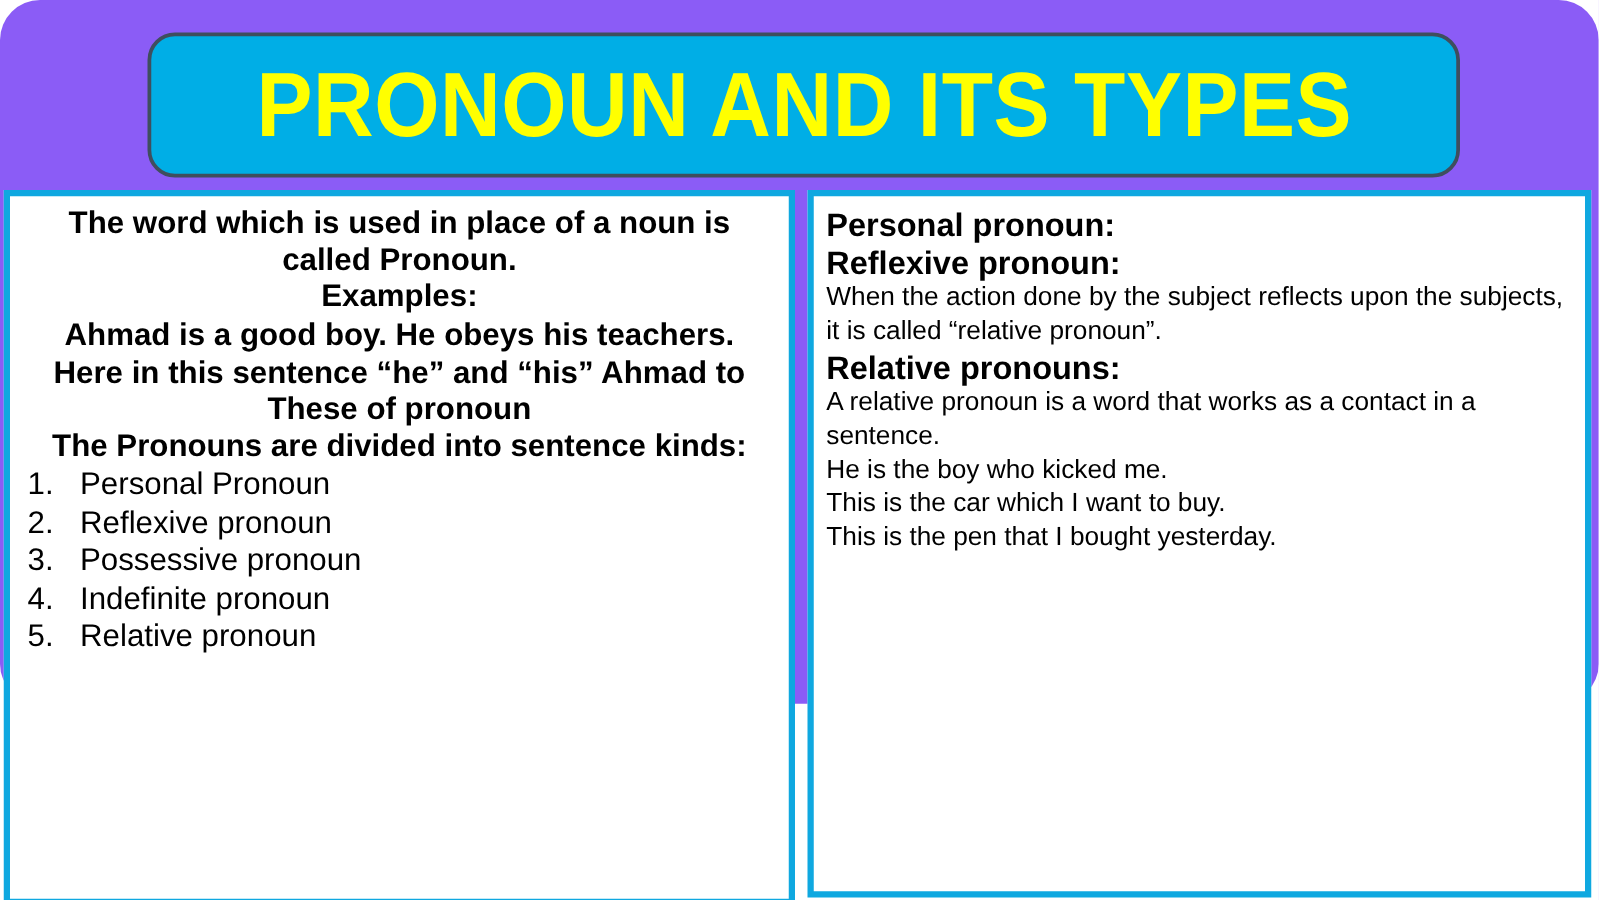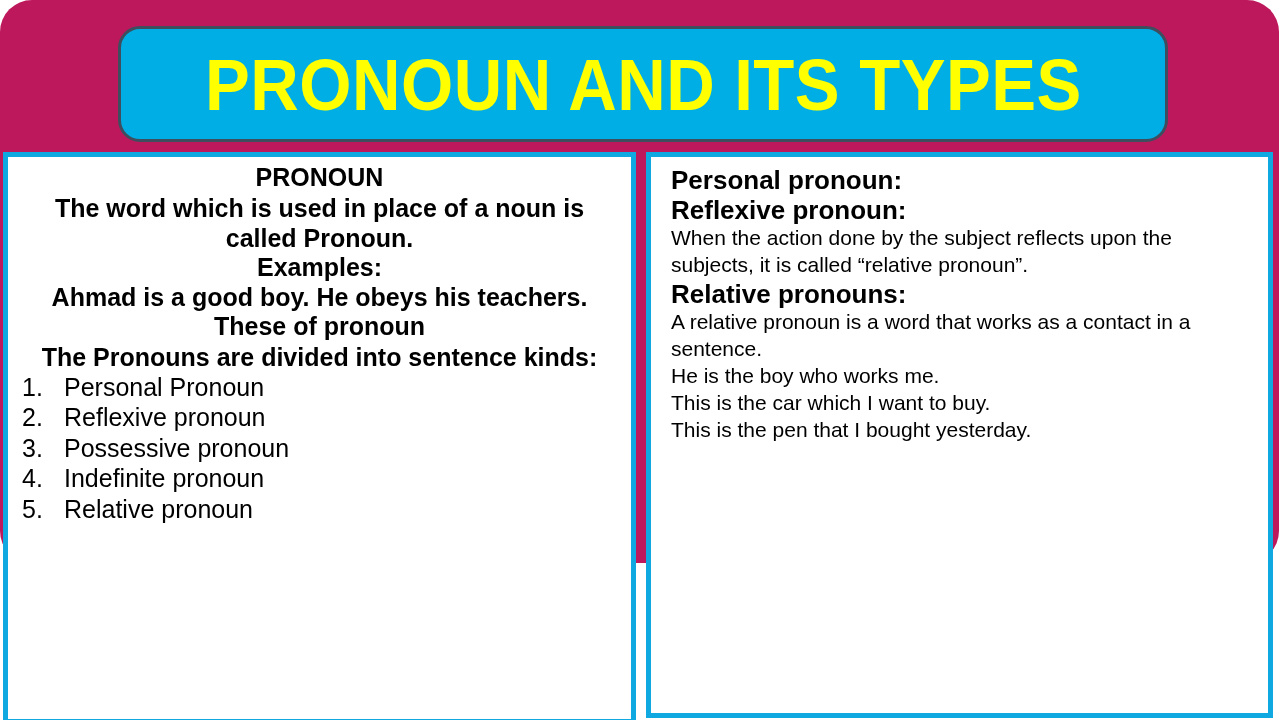--- a/index.html
+++ b/index.html
@@ -12,21 +12,21 @@
     height: 720px;
     overflow: hidden;
     font-family: "Liberation Sans", sans-serif;
     color: #000000;
   }
 
   #page {
     position: relative;
     width: 1279px;
     height: 563px;
-    background: #be185d;
+    background: #8b5cf6;
     border-radius: 32px;
   }
 
   
   .banner {
     position: absolute;
     left: 118px;
     top: 26px;
     width: 1050px;
     height: 116px;
@@ -64,21 +64,21 @@
     left: 3px;
     width: 633px;
     height: 572px;
     padding: 6px 8px 0 8px;
     text-align: center;
   }
   .panel-right {
     left: 646px;
     width: 627px;
     height: 566px;
-    padding: 8px 10px 0 20px;
+    padding: 8px 10px 0 10px;
     text-align: left;
   }
 
   
   .l-head {
     font-size: 25px;
     font-weight: bold;
     line-height: 1.18;
     margin: 0;
   }
@@ -128,25 +128,25 @@
 </head>
 <body>
 
 <div id="page">
 
   <div class="banner">
     <div class="banner-title">PRONOUN AND ITS TYPES</div>
   </div>
 
   <div class="panel panel-left">
-    <div class="l-head">PRONOUN</div>
     <div class="l-text">The word which is used in place of a noun is</div>
     <div class="l-text">called Pronoun.</div>
     <div class="l-head">Examples:</div>
     <div class="l-text">Ahmad is a good boy. He obeys his teachers.</div>
+    <div class="l-text">Here in this sentence “he” and “his” Ahmad to</div>
     <div class="l-head">These of pronoun</div>
     <div class="l-text">The Pronouns are divided into sentence kinds:</div>
     <ul class="kinds-list">
       <li>
         <span class="num">1.</span>
         <span class="lbl">Personal Pronoun</span>
       </li>
       <li>
         <span class="num">2.</span>
         <span class="lbl">Reflexive pronoun</span>
@@ -168,18 +168,18 @@
 
   <div class="panel panel-right">
     <div class="r-head">Personal pronoun:</div>
 
     <div class="r-head">Reflexive pronoun:</div>
     <div class="r-text">When the action done by the subject reflects upon the subjects, it is called “relative pronoun”.</div>
 
 
     <div class="r-head">Relative pronouns:</div>
     <div class="r-text">A relative pronoun is a word that works as a contact in a sentence.</div>
-    <div class="r-text">He is the boy who works me.</div>
+    <div class="r-text">He is the boy who kicked me.</div>
     <div class="r-text">This is the car which I want to buy.</div>
     <div class="r-text">This is the pen that I bought yesterday.</div>
   </div>
 
 </div>
 
 </body></html>

